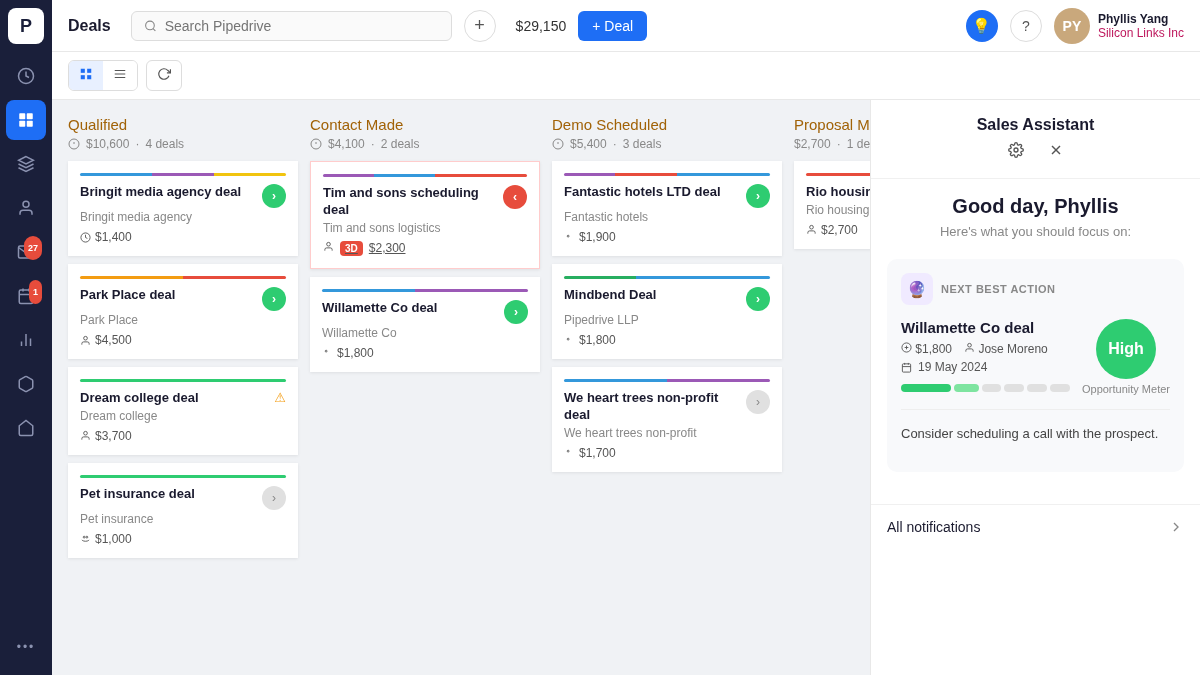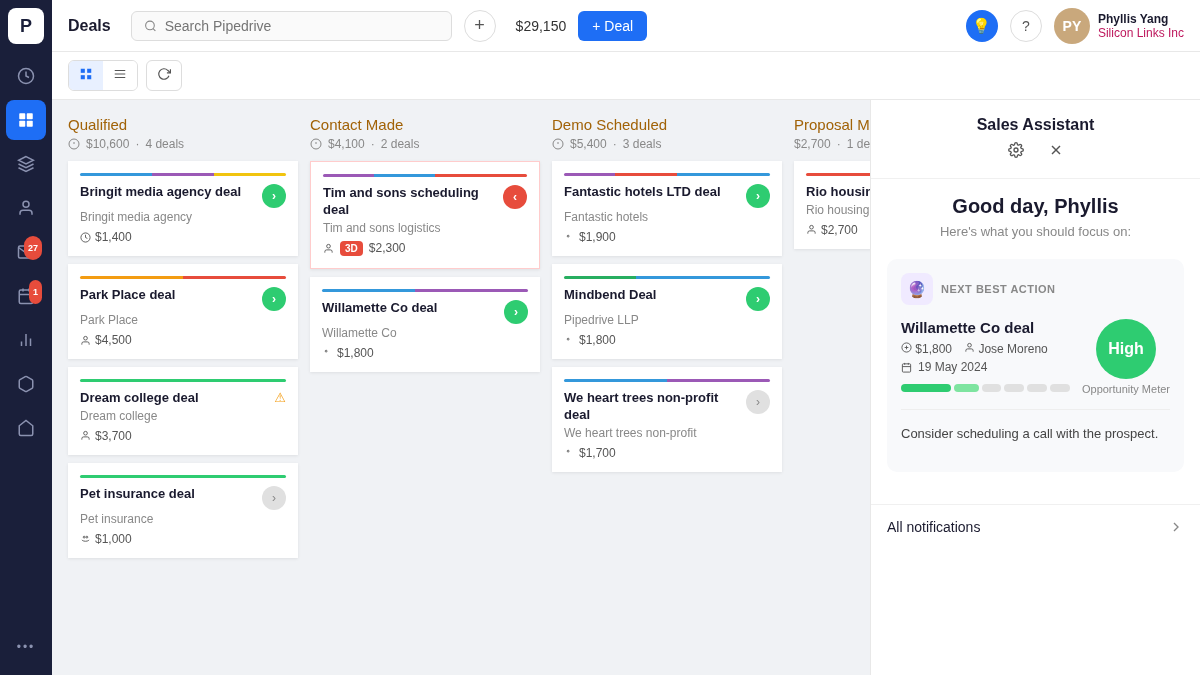--- a/index.html
+++ b/index.html
@@ -150,21 +150,21 @@
       display: flex; align-items: center; justify-content: center;
       font-size: 12px; font-weight: bold; cursor: pointer; flex-shrink: 0;
     }
     .arrow-green { background: #2ecc71; color: #fff; }
     .arrow-red { background: #e74c3c; color: #fff; }
     .badge-3d {
       background: #e74c3c; color: #fff;
       border-radius: 4px; font-size: 10px; font-weight: 700;
       padding: 2px 5px;
     }
-    .deal-row { display: flex; align-items: center; gap: 6px; font-size: 12px; color: #555; }
+    .deal-row { display: flex; gap: 6px; font-size: 12px; color: #555; text-decoration: underline; }
     .warning-icon { color: #f39c12; font-size: 13px; }
     .gray-arrow {
       width: 24px; height: 24px; border-radius: 50%;
       background: #e0e0e0; display: flex; align-items: center; justify-content: center;
       font-size: 12px; color: #888; cursor: pointer;
     }
 
     
     .assistant-panel {
       width: 330px;

